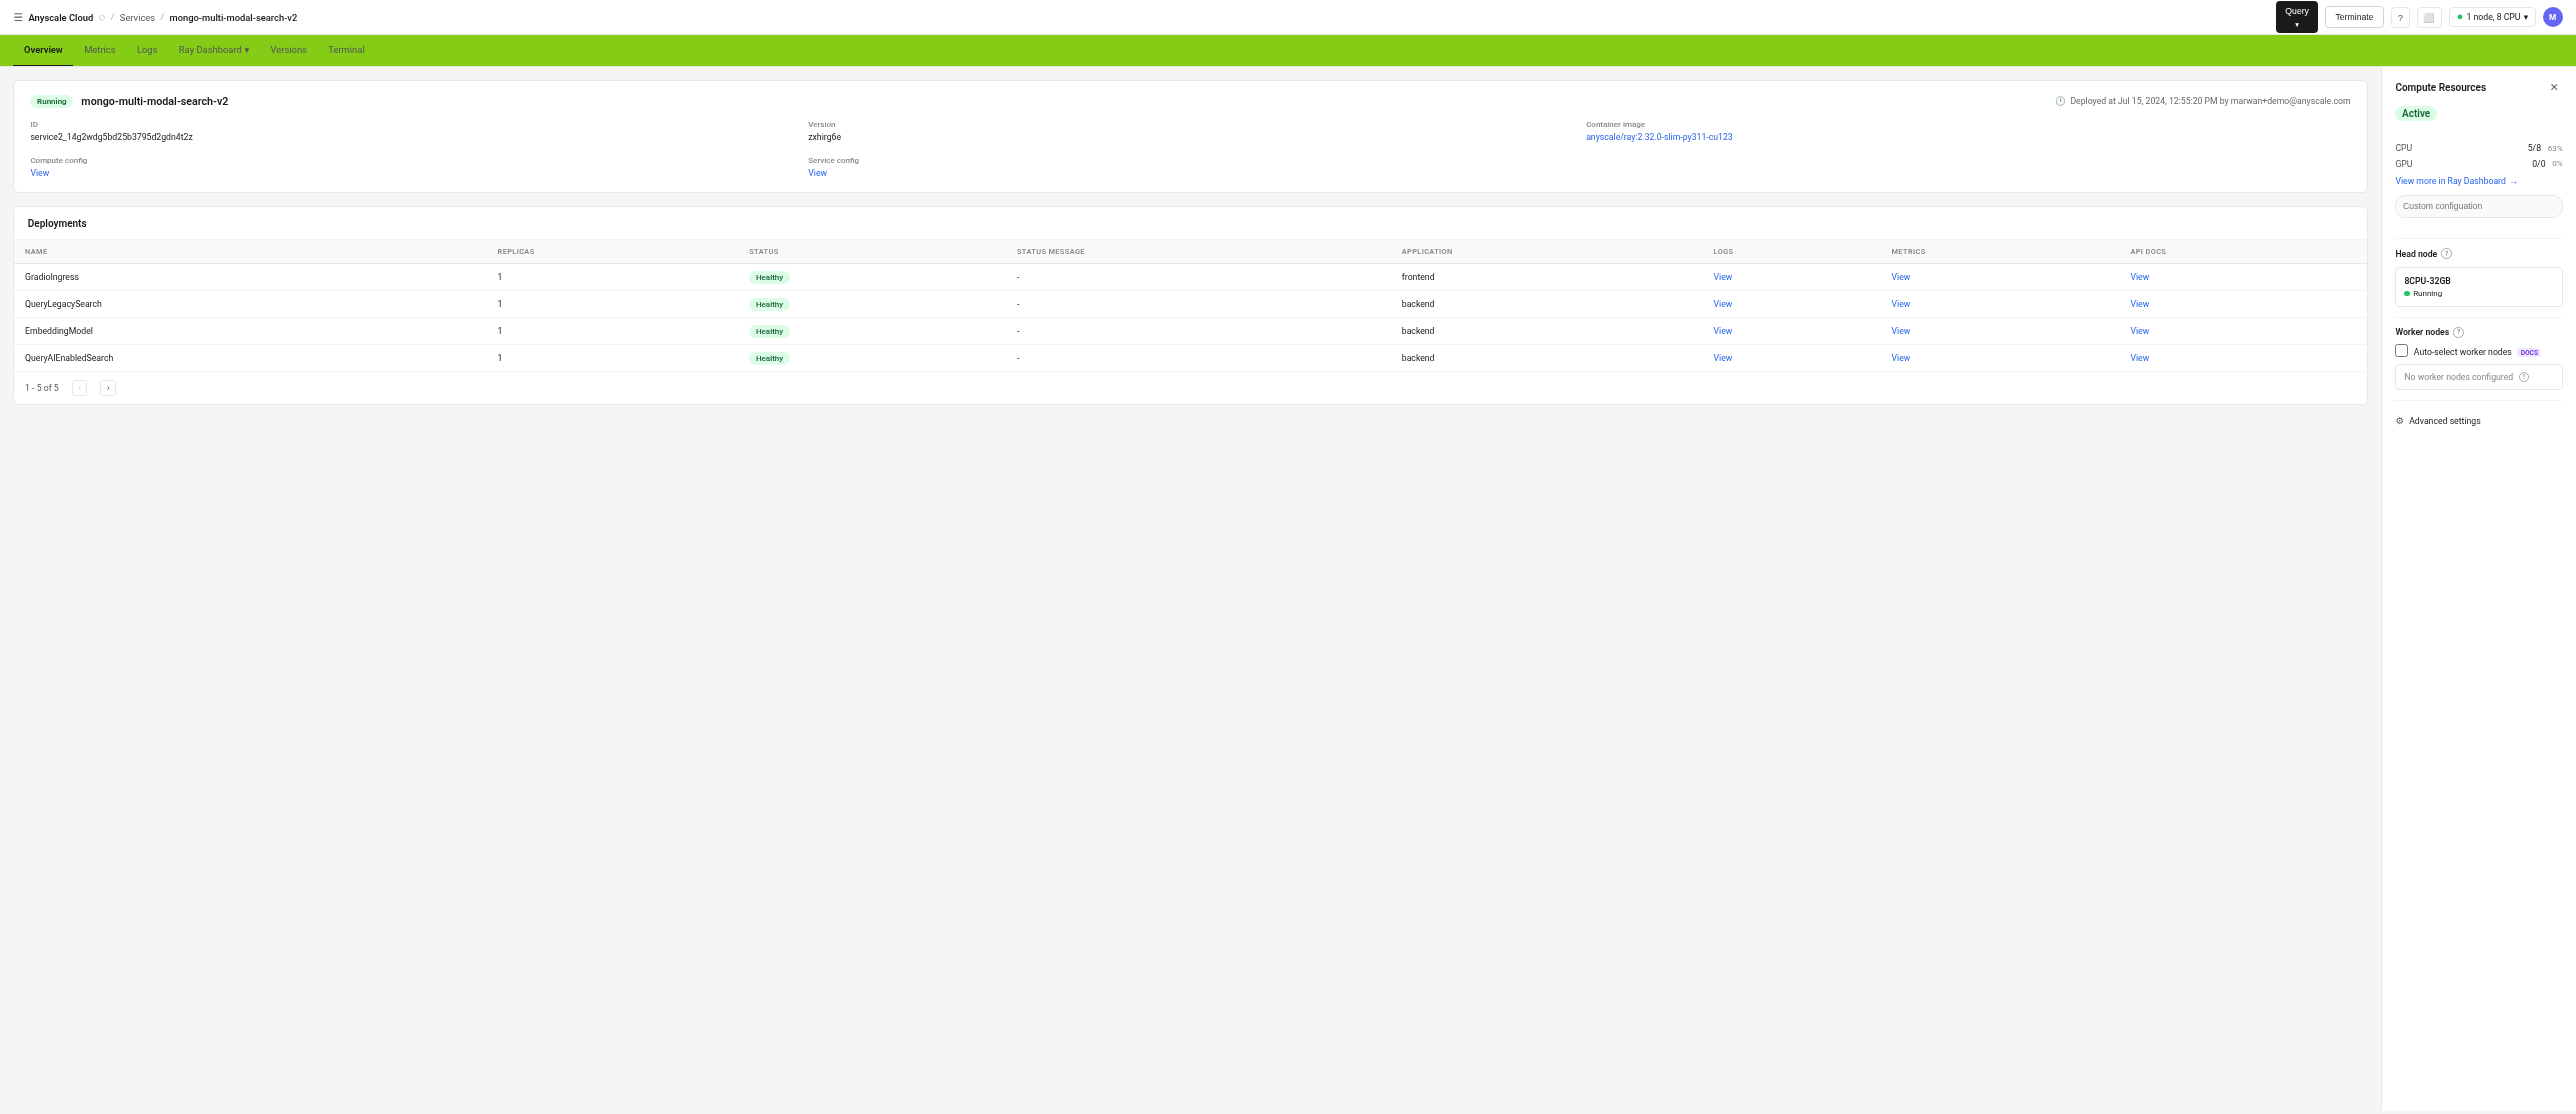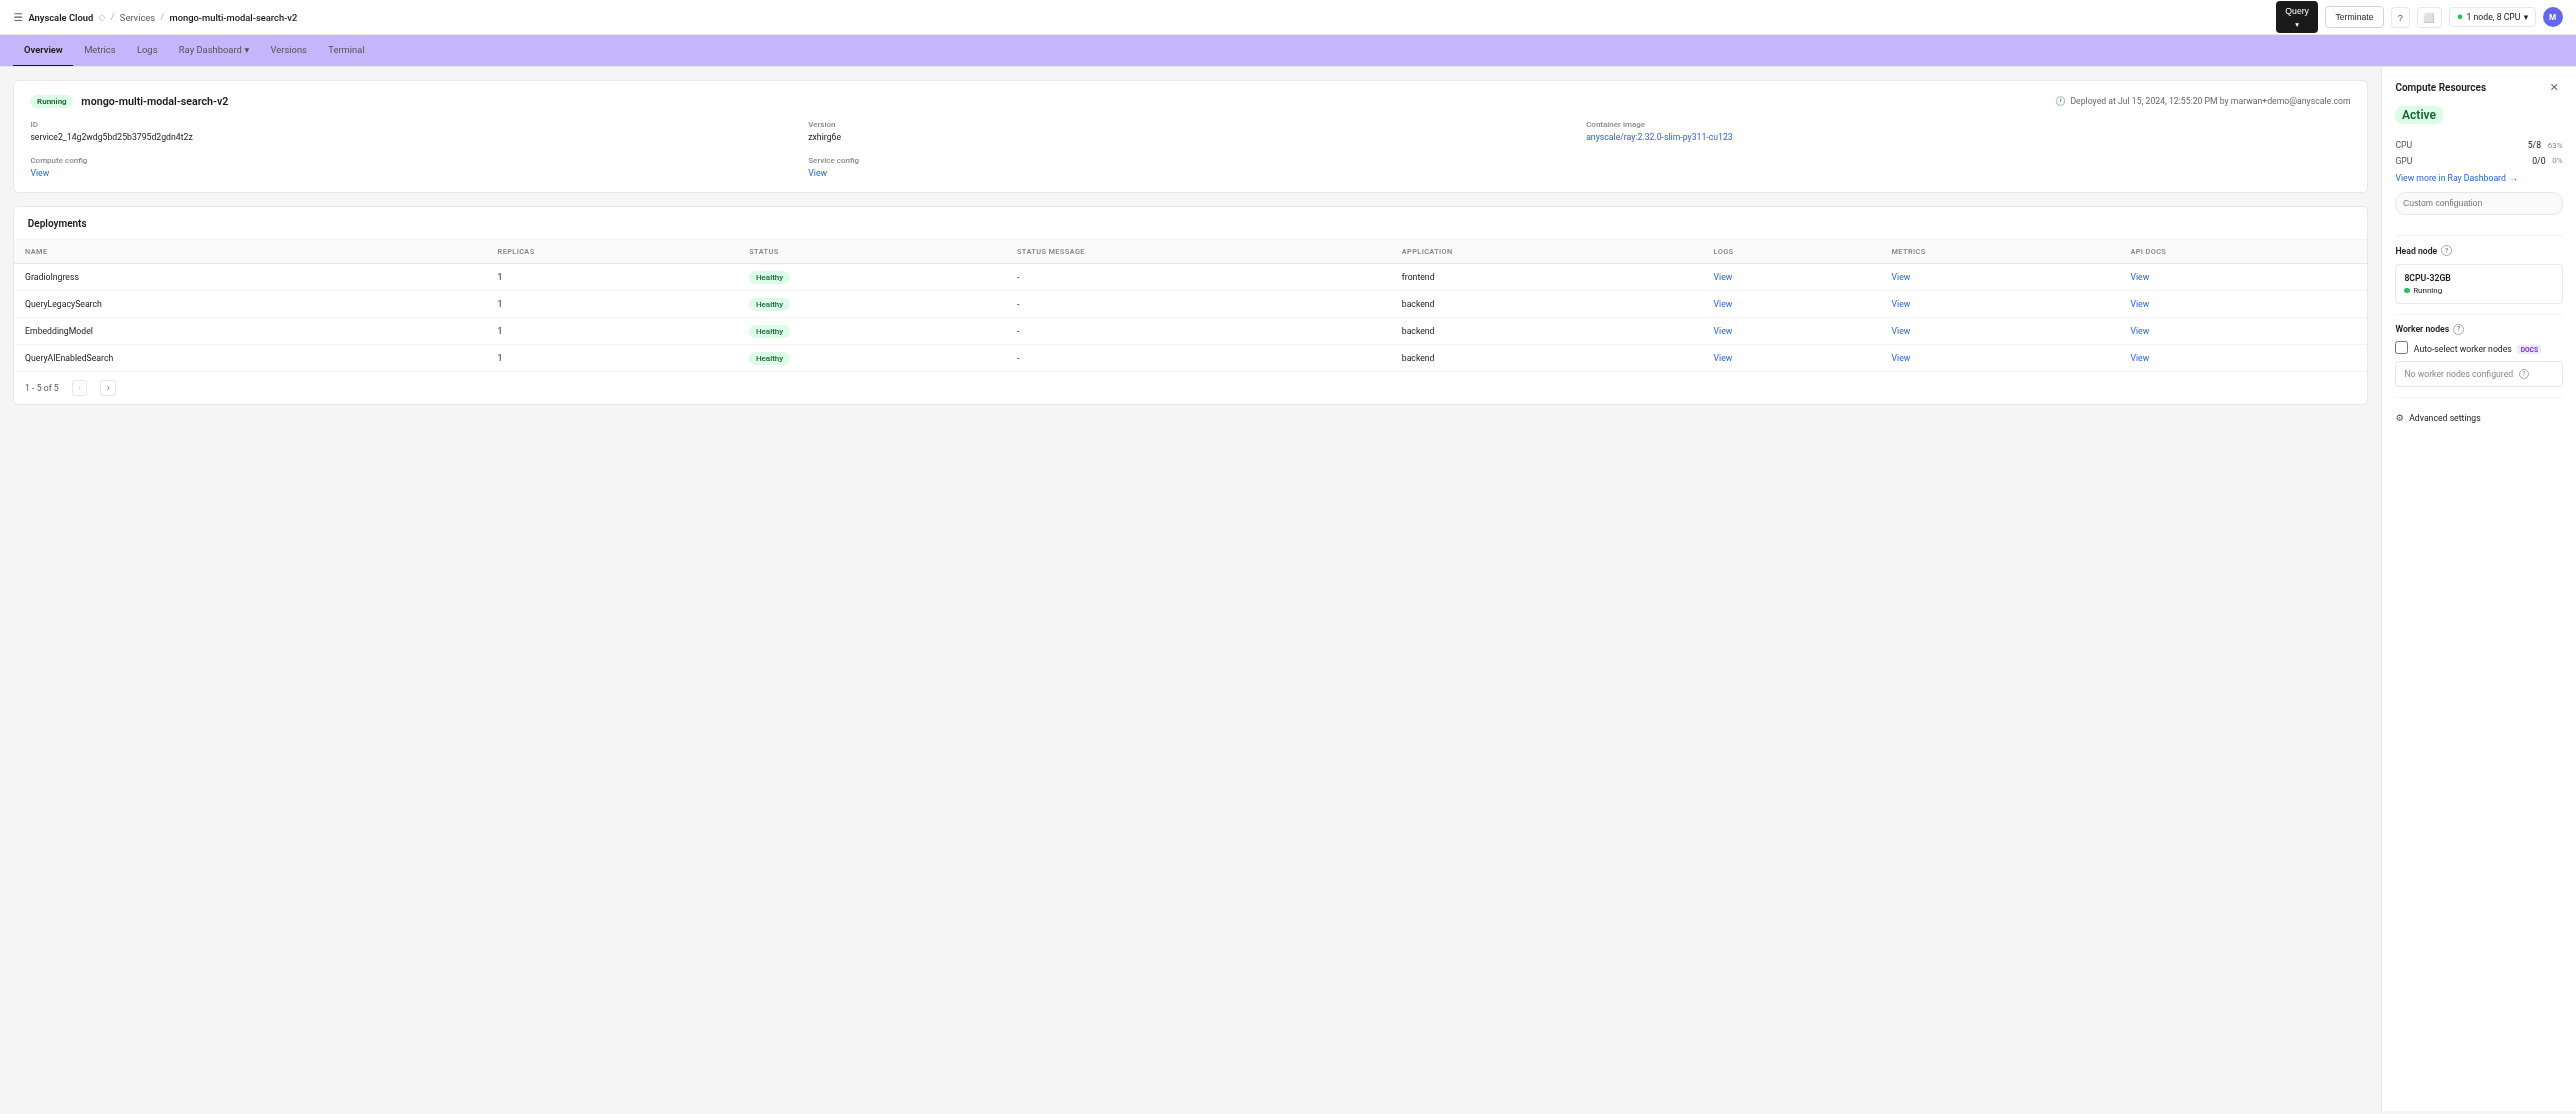--- a/index.html
+++ b/index.html
@@ -94,21 +94,21 @@
       border: 0.7px solid #e5e7eb;
       border-radius: 4px;
       padding: 3.4px 6.7px;
     }
     .green-dot { color: #22c55e; font-size: 10.7px; line-height: 1; }
 
     
     .nav-tabs {
       display: flex;
       align-items: center;
-      background: #c4b5fd;
+      background: #84cc16;
       border-bottom: 0.7px solid #e5e7eb;
       padding: 0 13.4px;
       gap: 0;
     }
     .nav-tab {
       padding: 9.4px 10.7px;
       font-size: 9.4px;
       color: #555;
       cursor: pointer;
       border-bottom: 1.3px solid transparent;
@@ -299,24 +299,24 @@
       font-size: 10.7px;
       cursor: pointer;
       color: #666;
       padding: 1.3px 4px;
     }
     .badge-active {
       background: #dcfce7;
       color: #166534;
       border-radius: 8px;
       padding: 2px 6.7px;
-      font-size: 12px;
+      font-size: 10px;
       font-weight: 600;
       display: inline-block;
-      margin-bottom: 16px;
+      margin-bottom: 22px;
     }
     .resource-row {
       display: flex;
       align-items: center;
       justify-content: space-between;
       margin-bottom: 5.4px;
     }
     .resource-label {
       font-size: 8.7px;
       color: #555;

